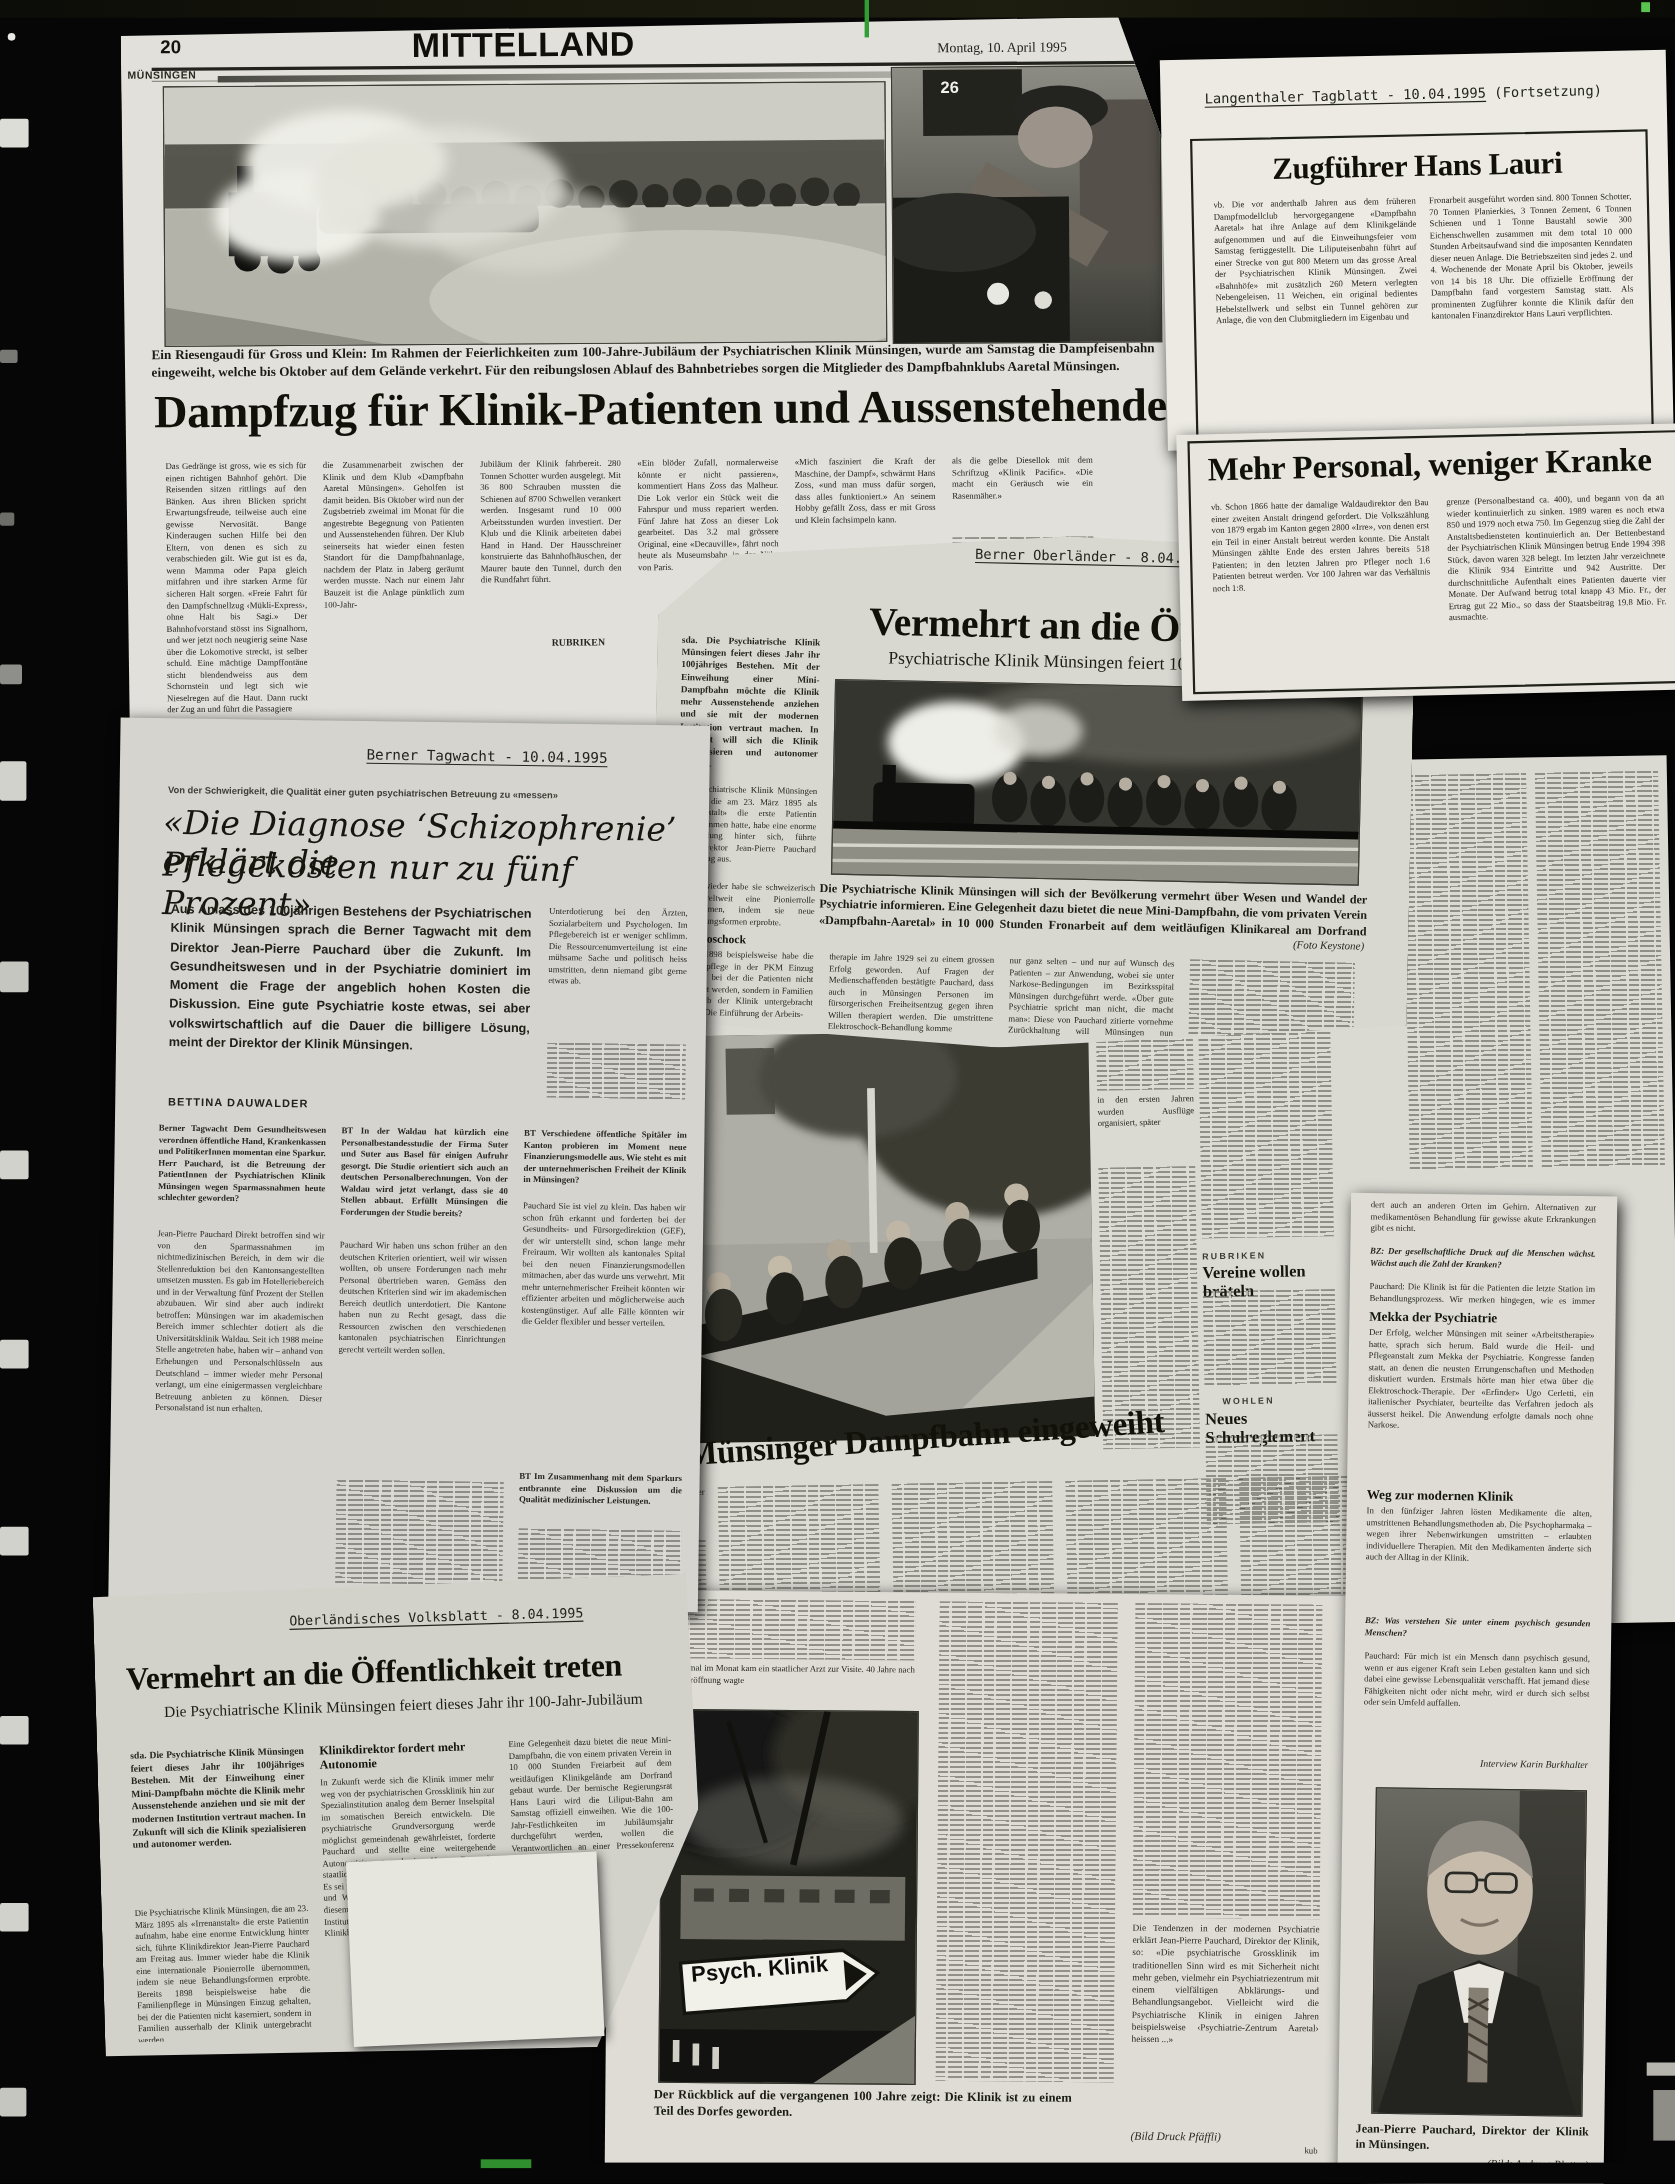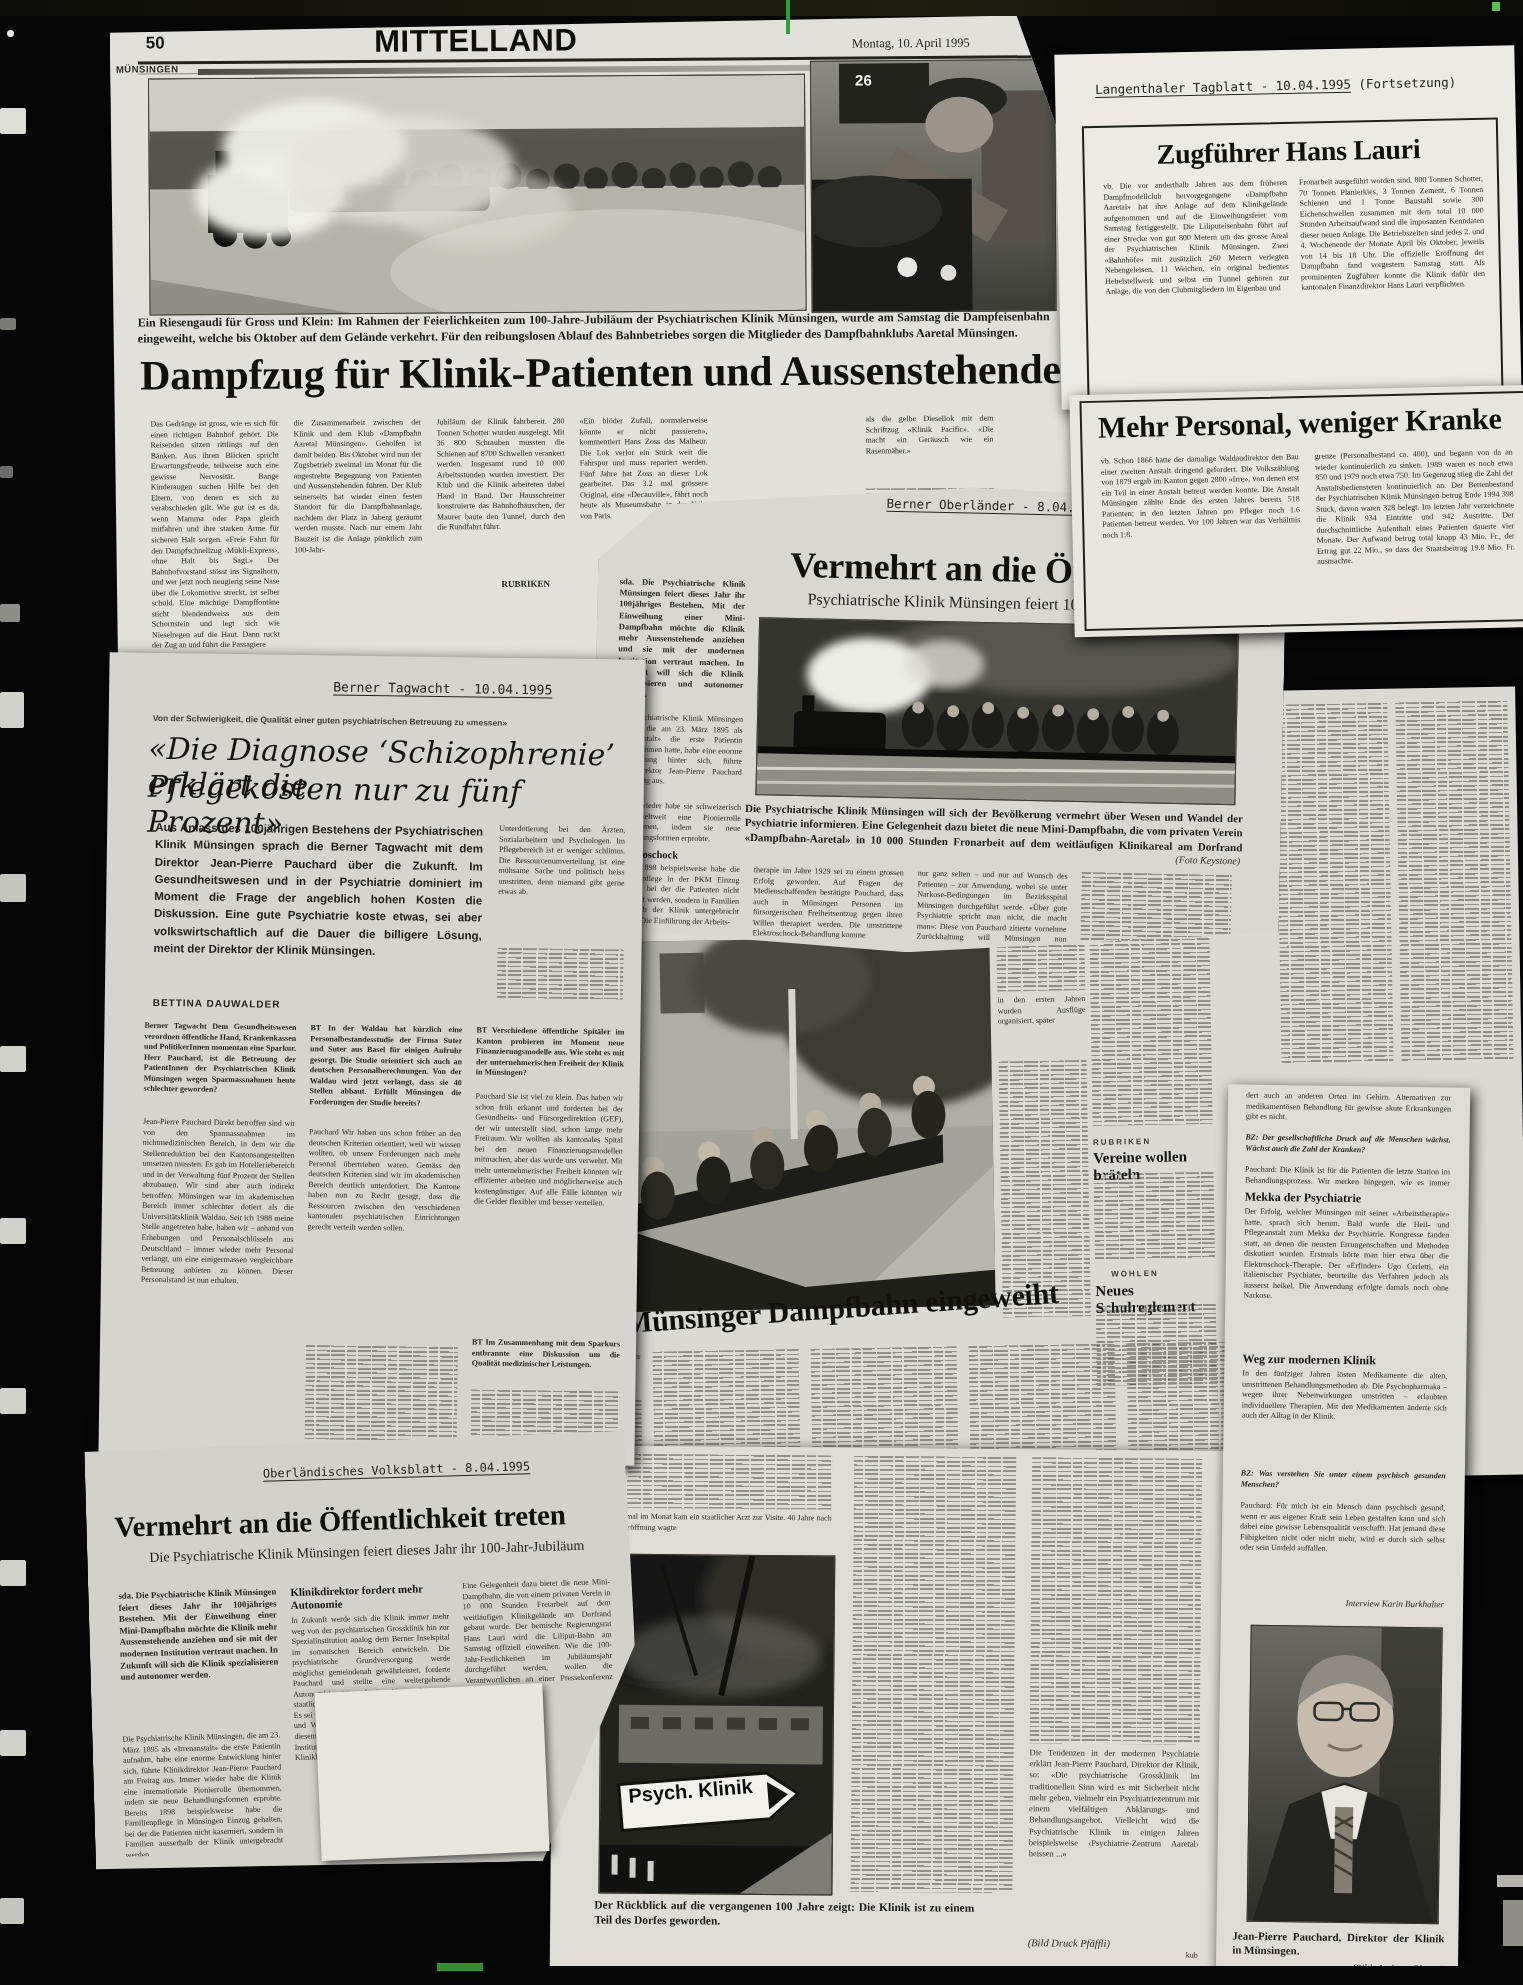--- a/index.html
+++ b/index.html
@@ -129,21 +129,21 @@
     <div class="mt" style="left:66px;top:650px;width:146px;height:44px;">im Frühjahr 1892 konnte der Bau der Erweiterung der Anstalt begonnen werden.</div>
     <div class="ph" style="left:66px;top:698px;width:146px;height:80px;"></div>
     <div class="ph" style="left:224px;top:650px;width:146px;height:128px;"></div>
     <div class="ph" style="left:382px;top:650px;width:146px;height:128px;"></div>
     <div class="ph" style="left:540px;top:650px;width:146px;height:128px;"></div>
     <div class="ph" style="left:698px;top:650px;width:100px;height:128px;"></div>
   </div>
 
   <div class="clip" style="left:112px;top:18px;width:1062px;height:692px;background:#e1e0da;transform:rotate(-0.4deg);z-index:2;
               clip-path:polygon(0 1.6%,85.4% 0,99.6% 62%,99% 100%,0.4% 100%);">
-    <div class="abs" style="left:36px;top:12px;font:700 17px 'Liberation Sans',sans-serif;color:#14140e;">50</div>
+    <div class="abs" style="left:36px;top:12px;font:700 17px 'Liberation Sans',sans-serif;color:#14140e;">20</div>
     <div class="abs" style="left:246px;top:4px;width:240px;text-align:center;font:700 31px 'Liberation Sans',sans-serif;letter-spacing:.5px;color:#10100a;">MITTELLAND</div>
     <div class="abs" style="left:648px;top:20px;width:212px;text-align:right;font:400 12.5px 'Liberation Serif',serif;color:#22221c;">Montag, 10. April 1995</div>
     <div class="rule" style="left:28px;top:40px;width:982px;height:2.5px;"></div>
     <div class="rule" style="left:28px;top:52px;width:982px;height:1px;background:#8e8e86;"></div>
     <div class="abs" style="left:6px;top:42px;font:700 9.5px 'Liberation Sans',sans-serif;letter-spacing:.5px;color:#2a2a22;">MÜNSINGEN</div>
     <div class="abs" style="left:88px;top:48px;width:876px;height:6px;background:linear-gradient(90deg,#4a4a44,#8a8a82 35%,#b9b9b1 85%,#cfcfc7);"></div>
 
     <div class="photo" style="left:38px;top:57px;width:655px;height:235px;border:1px solid #3c3c35;">
       <svg width="655" height="235" viewBox="0 0 655 235" preserveAspectRatio="none">
         <defs>
@@ -216,20 +216,21 @@
 
     <div class="cap" style="left:26px;top:294px;width:912px;height:30px;font-size:12px;">Ein Riesengaudi für Gross und Klein: Im Rahmen der Feierlichkeiten zum 100-Jahre-Jubiläum der Psychiatrischen Klinik Münsingen, wurde am Samstag die Dampfeisenbahn eingeweiht, welche bis Oktober auf dem Gelände verkehrt. Für den reibungslosen Ablauf des Bahnbetriebes sorgen die Mitglieder des Dampfbahnklubs Aaretal Münsingen.</div>
     <div class="cred" style="left:944px;top:308px;width:112px;text-align:right;">(Bilder Helmle)</div>
 
     <div class="hl" style="left:28px;top:330px;width:1024px;font-size:42px;white-space:nowrap;">Dampfzug für Klinik-Patienten und Aussenstehende</div>
 
     <div class="mt" style="left:38px;top:398px;width:128px;height:238px;">Das Gedränge ist gross, wie es sich für einen richtigen Bahnhof gehört. Die Reisenden sitzen rittlings auf den Bänken. Aus ihren Blicken spricht Erwartungsfreude, teilweise auch eine gewisse Nervosität. Bange Kinderaugen suchen Hilfe bei den Eltern, von denen es sich zu verabschieden gilt. Wie gut ist es da, wenn Mamma oder Papa gleich mitfahren und ihre starken Arme für sicheren Halt sorgen. «Freie Fahrt für den Dampfschnellzug ‹Mükli-Express›, ohne Halt bis Sagi.» Der Bahnhofvorstand stösst ins Signalhorn, und wer jetzt noch neugierig seine Nase über die Lokomotive streckt, ist selber schuld. Eine mächtige Dampffontäne sticht blendendweiss aus dem Schornstein und legt sich wie Nieselregen auf die Haut. Dann ruckt der Zug an und führt die Passagiere</div>
     <div class="mt" style="left:181px;top:398px;width:128px;height:238px;">die Zusammenarbeit zwischen der Klinik und dem Klub «Dampfbahn Aaretal Münsingen». Geholfen ist damit beiden. Bis Oktober wird nun der Zugsbetrieb zweimal im Monat für die angestrebte Begegnung von Patienten und Aussenstehenden führen. Der Klub seinerseits hat wieder einen festen Standort für die Dampfbahnanlage, nachdem der Platz in Jaberg geräumt werden musste. Nach nur einem Jahr Bauzeit ist die Anlage pünktlich zum 100-Jahr-</div>
     <div class="mt" style="left:324px;top:398px;width:128px;height:238px;">Jubiläum der Klinik fahrbereit. 280 Tonnen Schotter wurden ausgelegt. Mit 36 800 Schrauben mussten die Schienen auf 8700 Schwellen verankert werden. Insgesamt rund 10 000 Arbeitsstunden wurden investiert. Der Klub und die Klinik arbeiteten dabei Hand in Hand. Der Hausschreiner konstruierte das Bahnhofhäuschen, der Maurer baute den Tunnel, durch den die Rundfahrt führt.</div>
     <div class="mt" style="left:467px;top:398px;width:128px;height:238px;">«Ein blöder Zufall, normalerweise könnte er nicht passieren», kommentiert Hans Zoss das Malheur. Die Lok verlor ein Stück weit die Fahrspur und muss repariert werden. Fünf Jahre hat Zoss an dieser Lok gearbeitet. Das 3.2 mal grössere Original, eine «Decauville», fährt noch heute als Museumsbahn in der Nähe von Paris.</div>
+    <div class="mt" style="left:610px;top:398px;width:128px;height:130px;">«Mich fasziniert die Kraft der Maschine, der Dampf», schwärmt Hans Zoss, «und man muss dafür sorgen, dass alles funktioniert.» An seinem Hobby gefällt Zoss, dass er mit Gross und Klein fachsimpeln kann.</div>
     <div class="ph" style="left:610px;top:532px;width:128px;height:104px;"></div>
     <div class="mt" style="left:753px;top:398px;width:128px;height:70px;">als die gelbe Diesellok mit dem Schriftzug «Klinik Pacific». «Die macht ein Geräusch wie ein Rasenmäher.»</div>
     <div class="ph" style="left:753px;top:472px;width:128px;height:164px;"></div>
     <div class="mt mtb" style="left:388px;top:560px;width:78px;height:12px;font-size:9px;background:#e1e0da;">RUBRIKEN</div>
   </div>
 
   <div class="clip" style="left:1058px;top:50px;width:460px;height:355px;background:#eceae3;transform:rotate(-1.2deg);z-index:6;">
     <div class="dl" style="left:40px;top:28px;width:400px;font-size:12.5px;">
       <span class="u">Langenthaler Tagblatt - 10.04.1995</span><span> (Fortsetzung)</span>
     </div>

